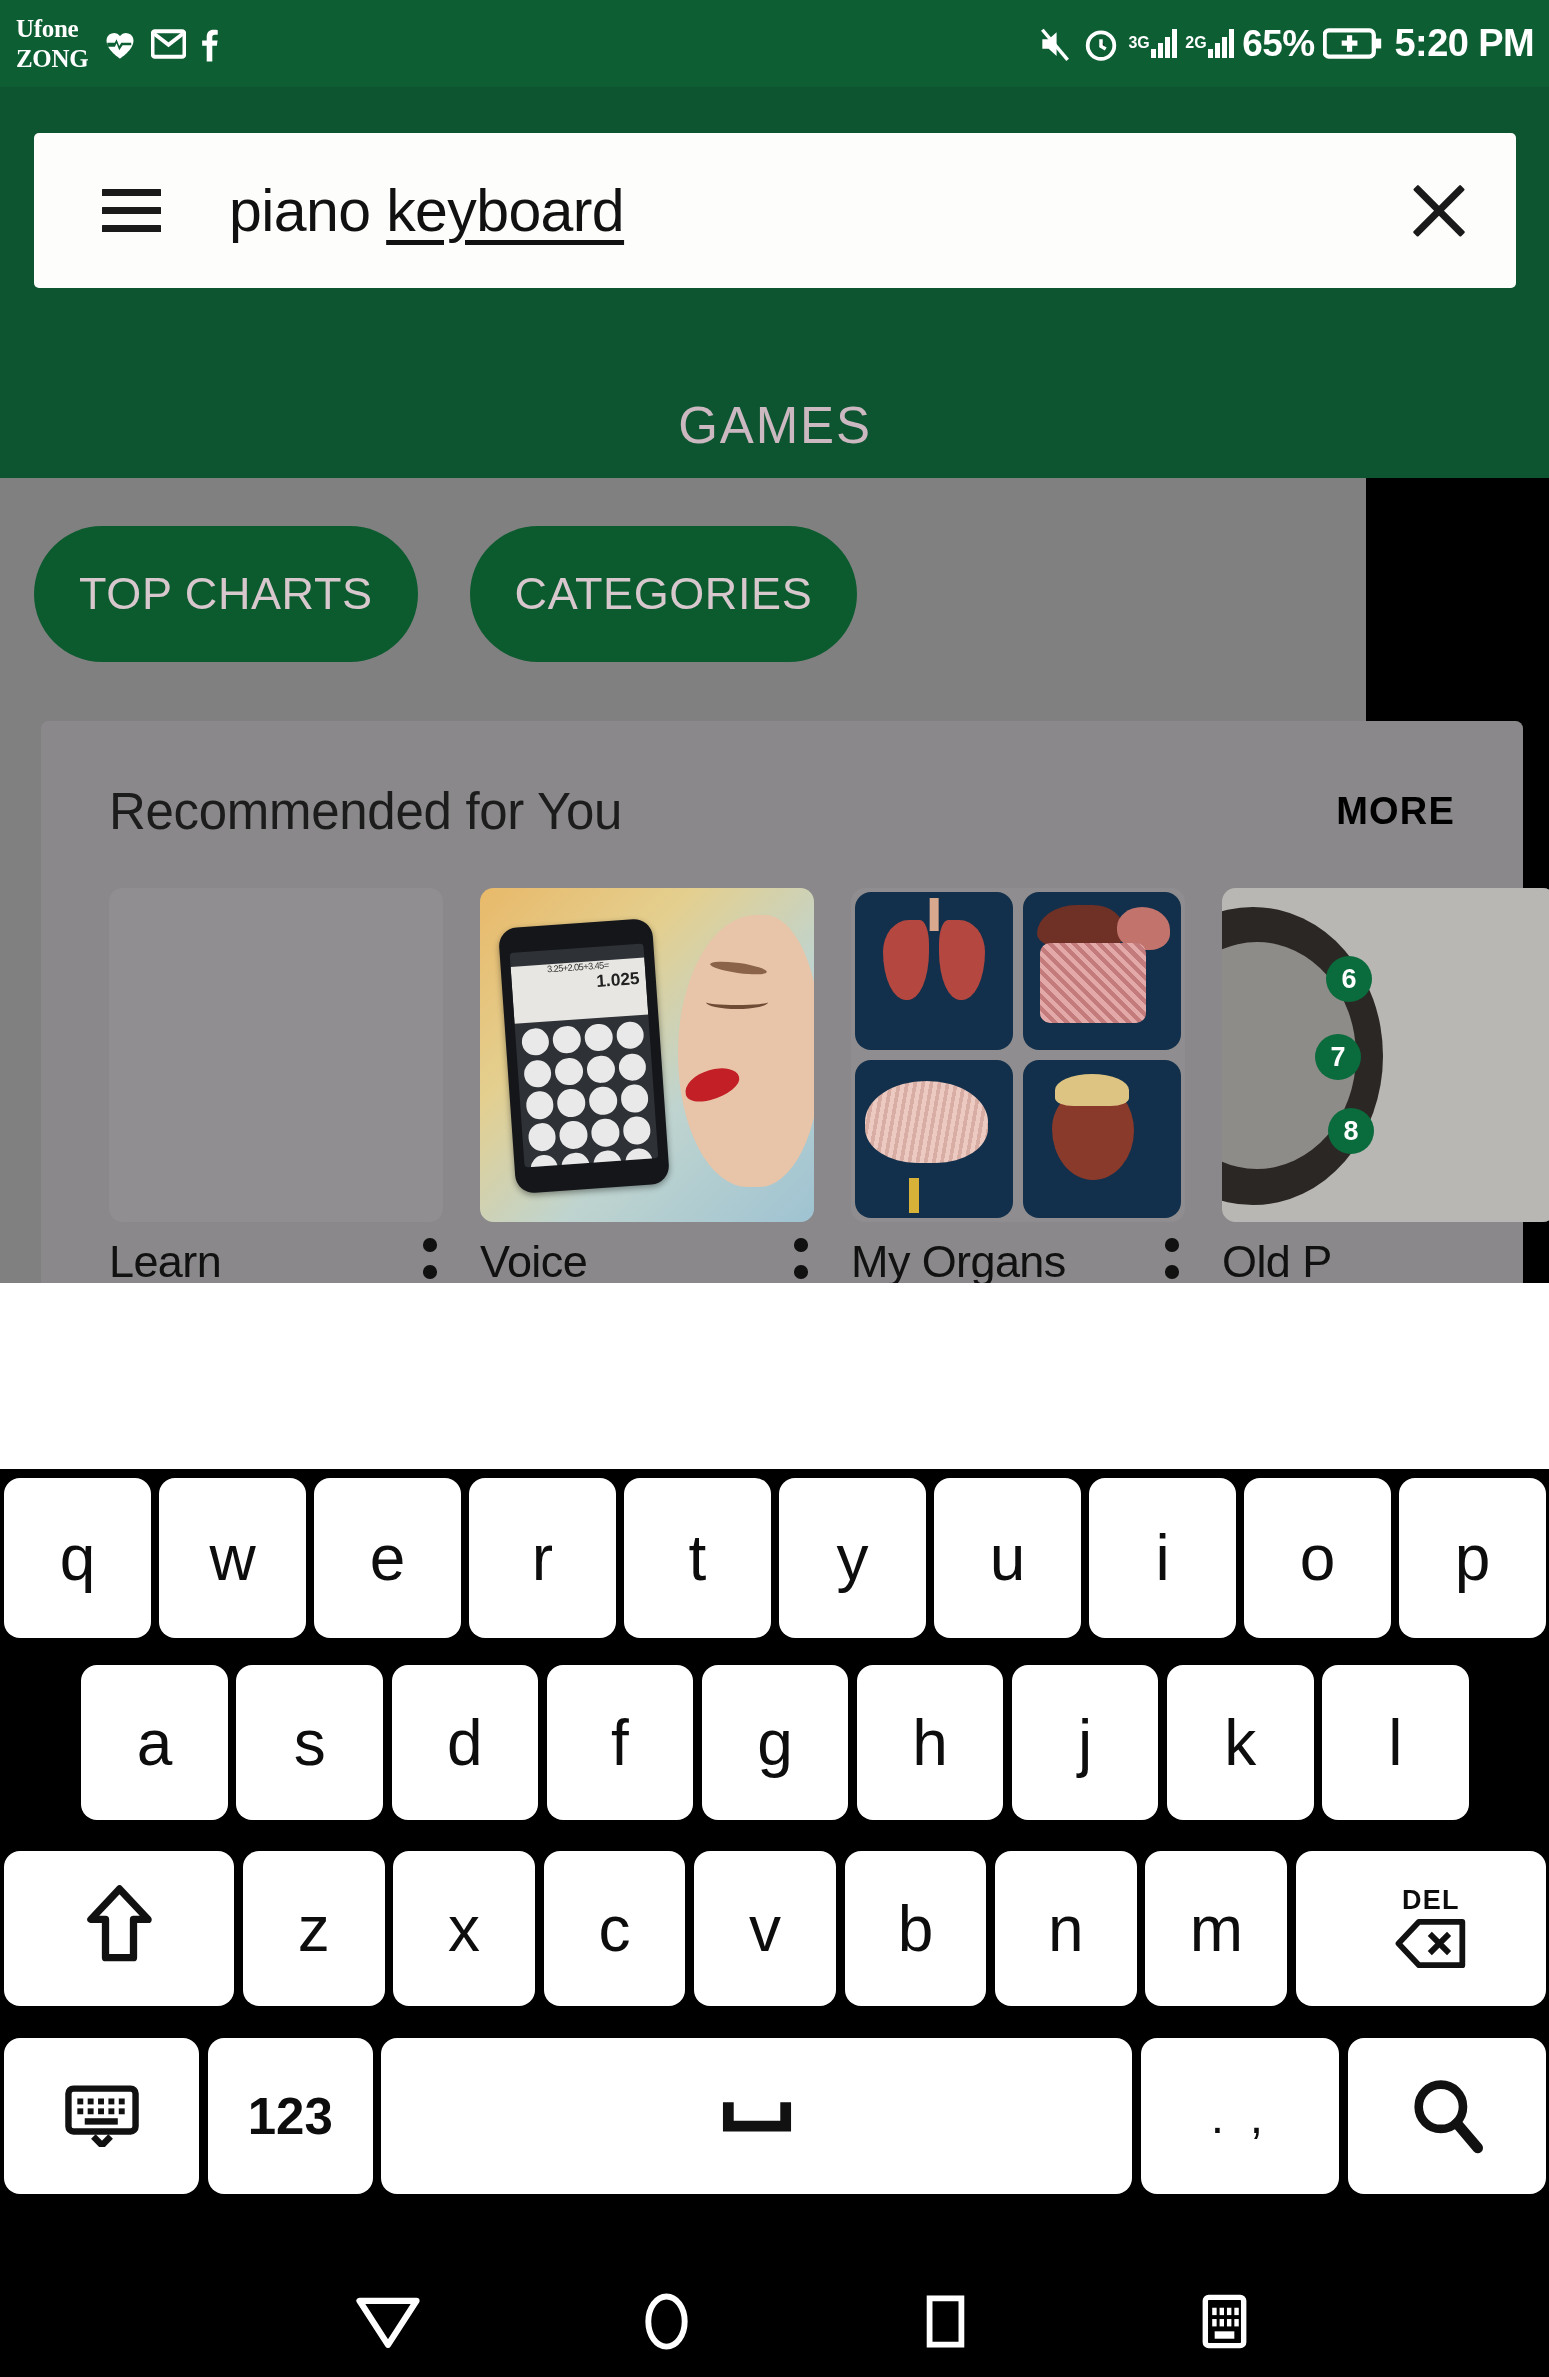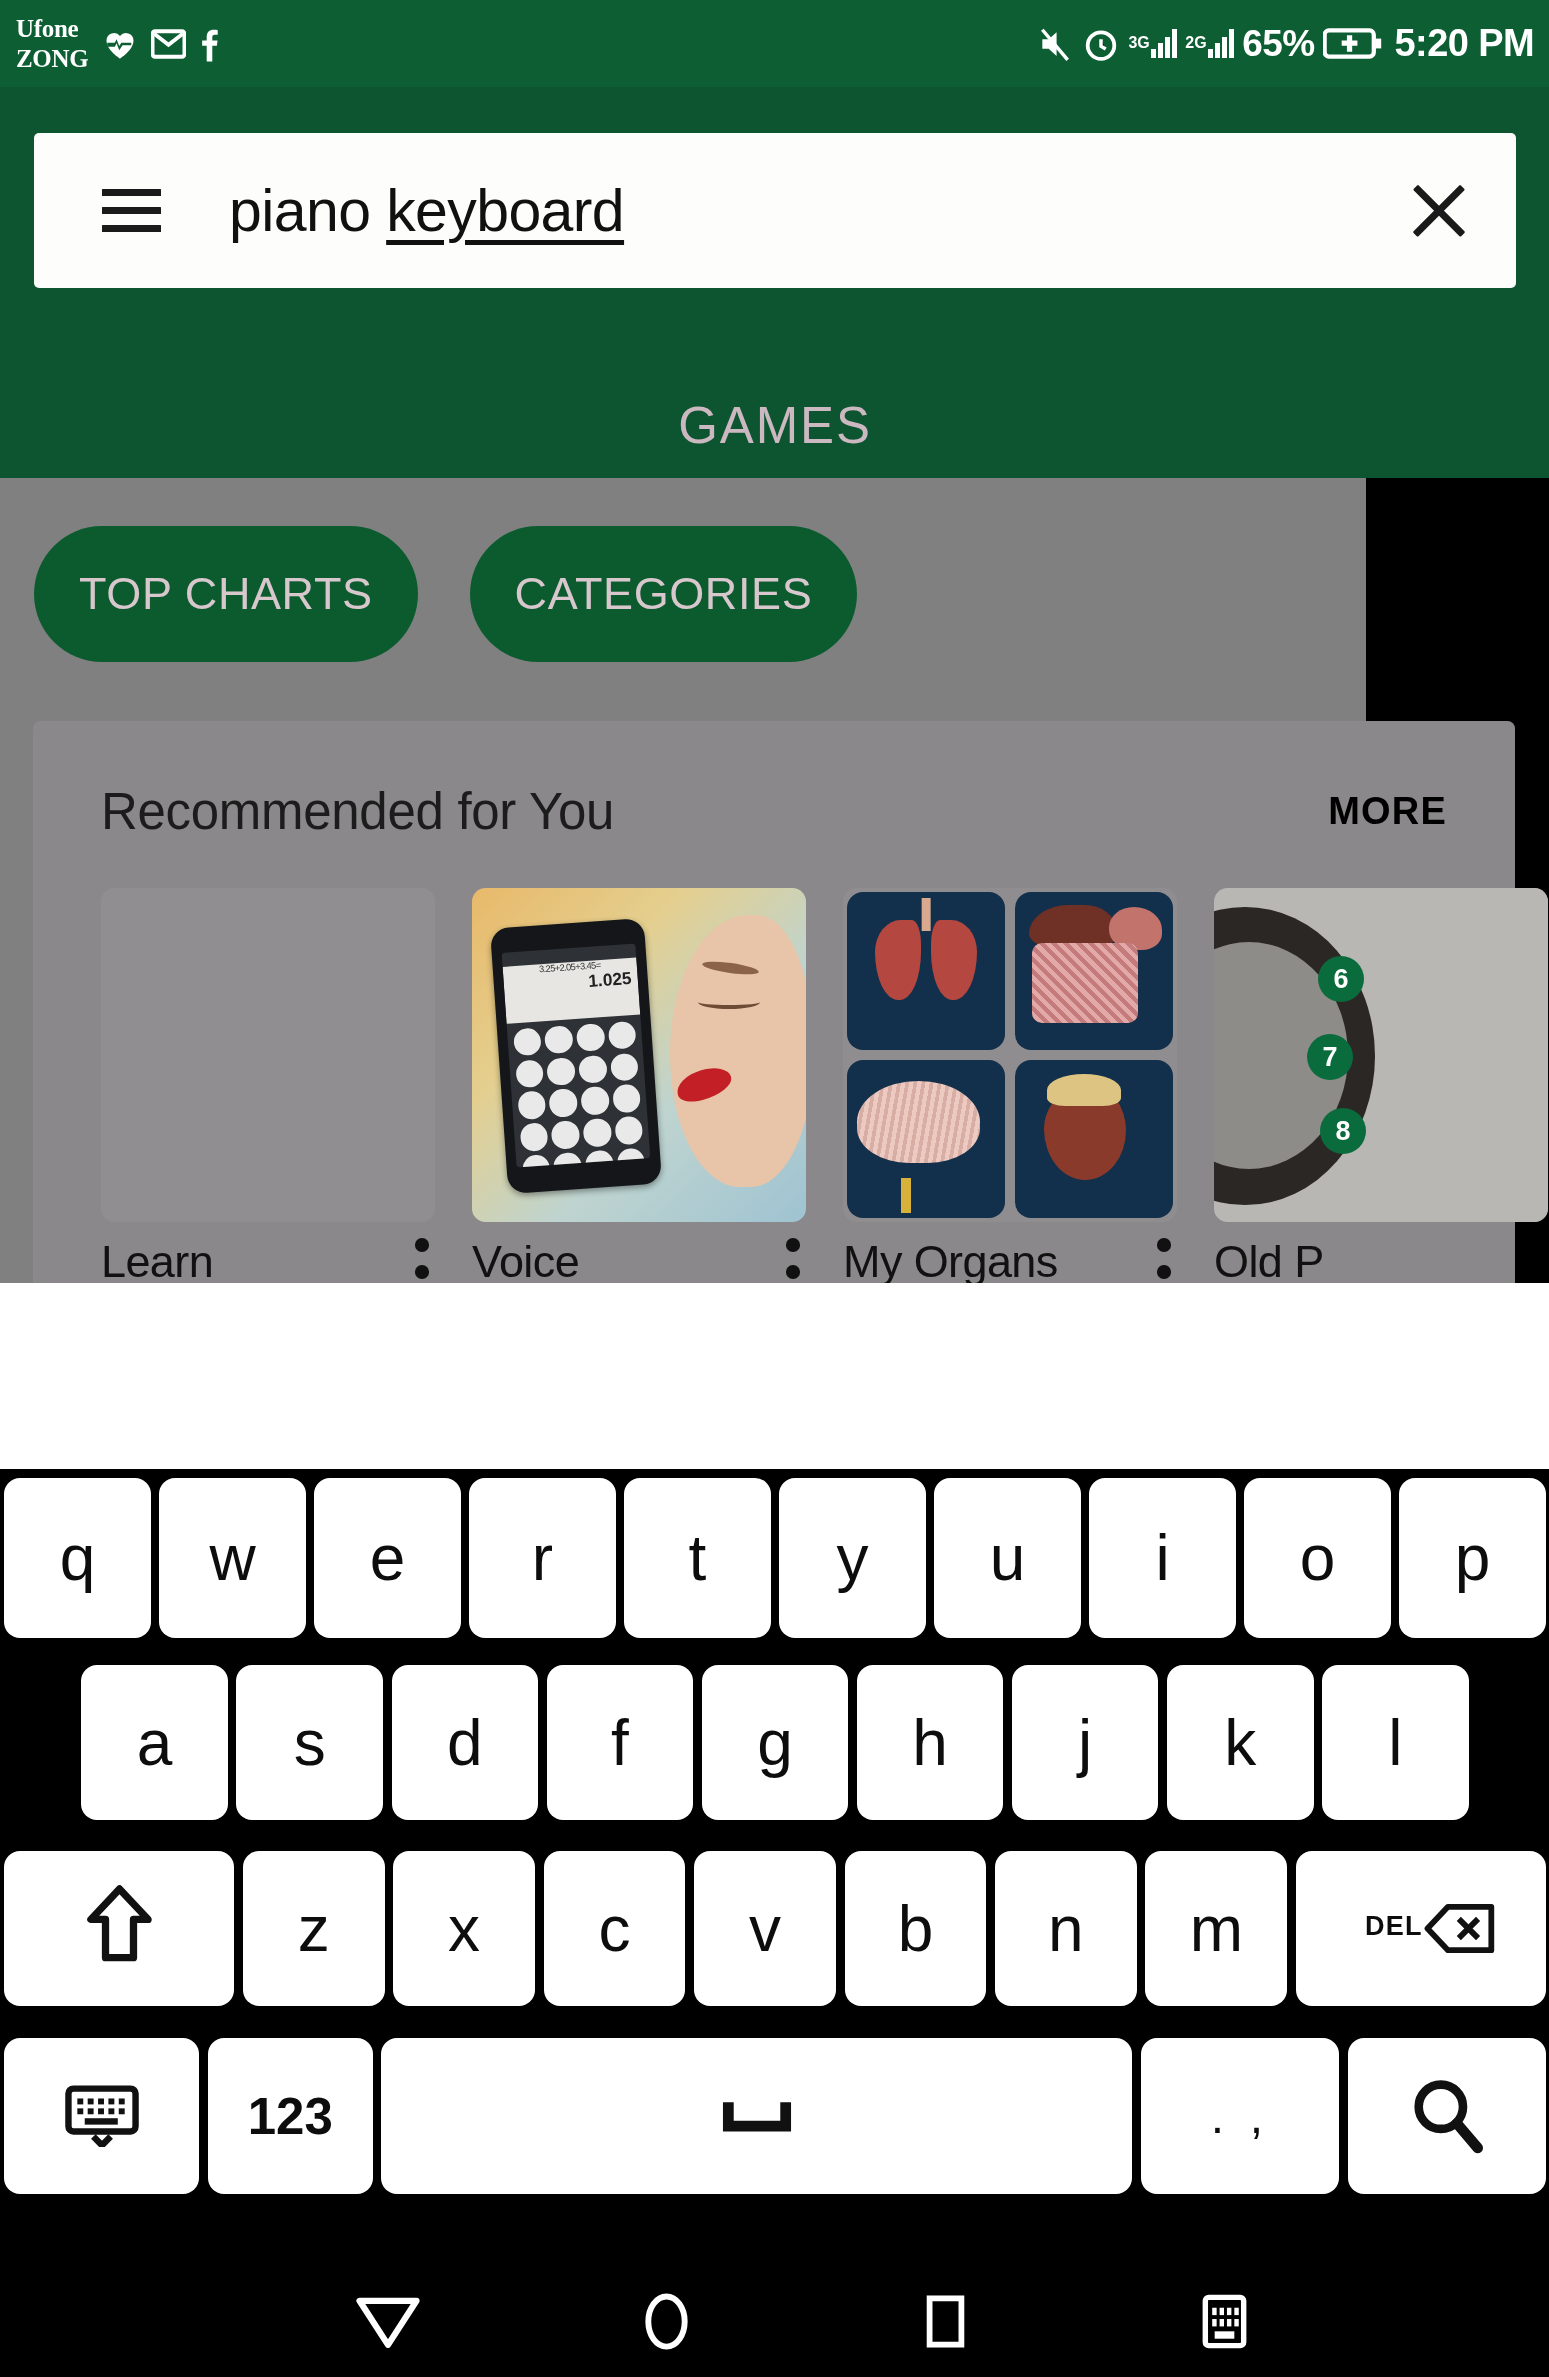--- a/index.html
+++ b/index.html
@@ -82,21 +82,21 @@
   }
   .chips { position: absolute; left: 0; top: 48px; width: 1550px; height: 136px; display: flex; gap: 52px; padding-left: 34px; }
   .chip {
     height: 136px; background: #0b5b2f; border-radius: 69px;
     display: flex; align-items: center; justify-content: center;
     padding: 0 45px; color: #d8c8ce; font-size: 45px; font-weight: 500;
     letter-spacing: 0.6px; white-space: nowrap; flex: 0 0 auto;
   }
 
   .reccard {
-    position: absolute; left: 33px; top: 243px; width: 1482px; height: 731px;
+    position: absolute; left: 41px; top: 243px; width: 1482px; height: 731px;
     background: #8a888a; border-radius: 7.4px;
   }
   .rechead {
     position: absolute; left: 68px; right: 68px; top: 56px; height: 68px;
     display: flex; align-items: center; justify-content: space-between;
   }
   .rectitle { font-size: 51px; color: #1c1c1c; font-weight: 400; letter-spacing: -0.3px; }
   .recmore { font-size: 38px; color: #000000; font-weight: 700; letter-spacing: 1.2px; }
 
   .applist { position: absolute; left: 68px; top: 167px; display: flex; gap: 37px; }
@@ -178,21 +178,21 @@
   .krow.r3 { padding: 5px 0 0 0; }
   .krow.r4 { padding: 6.2px 0 0 0; }
   .key {
     background:#fff; border-radius:16px; display:flex; align-items:center; justify-content:center;
     color:#0d0d0d; font-size:64px; font-weight:400; flex:1; margin:0 4.3px; height:155px;
   }
   .krow.r1 .key { height:160px; }
   .krow.r2 { padding-left:77px; padding-right:77px; }
   .krow.r3 .key.ltr { flex: 1; }
   .key.shift { flex:1.62; font-size:0; }
-  .key.del   { flex:1.62; flex-direction:row;padding-left:20px; }
+  .key.del   { flex:1.62; flex-direction:column;padding-left:20px; }
   .key.del .dellabel { font-size:27px; font-weight:700; letter-spacing:1.2px; line-height:1; margin-bottom:3.7px; }
   .krow.r4 .key { height:156px; }
   .key.kbhide { flex:1.18; flex-direction:column; }
   .key.num123 { flex:1.0; font-size:51px; font-weight:700; }
   .key.space  { flex:4.55; }
   .key.punct  { flex:1.2; font-size:48px; letter-spacing:6.2px; }
   .key.search { flex:1.2; }
 
   .ic-shift { width:73px; height:93px; position:relative; }
   .ic-shift svg, .ic-del svg, .ic-kb svg, .ic-search svg, .ic-space svg { display:block; }

